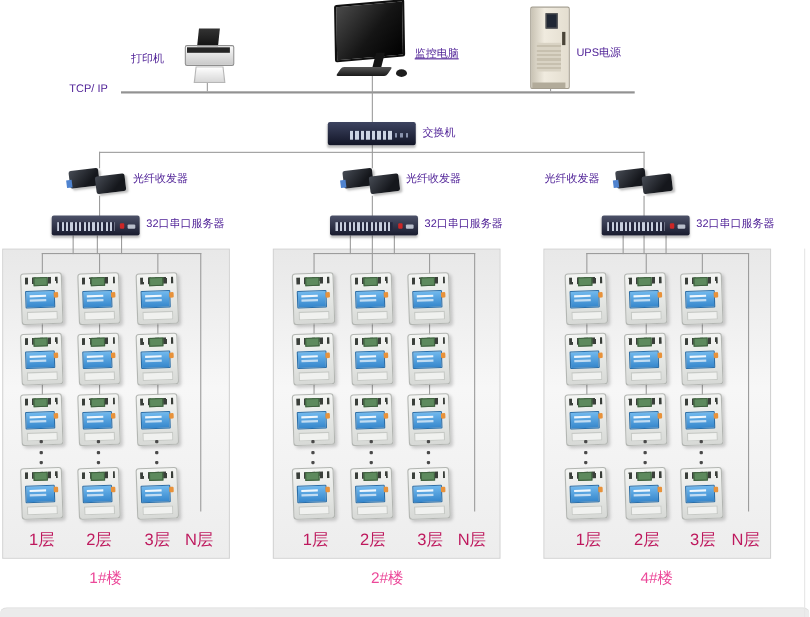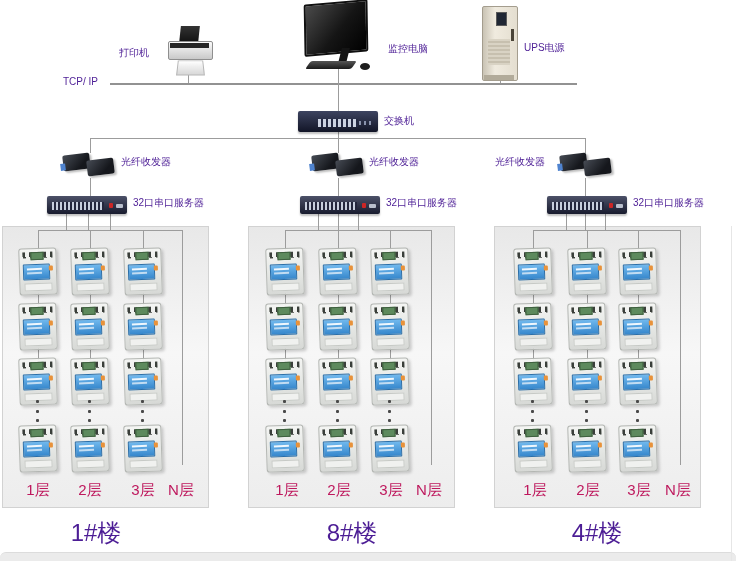--- a/index.html
+++ b/index.html
@@ -6,21 +6,21 @@
   .stage{position:relative;width:736px;height:561px;background:#ffffff;overflow:hidden;
          font-family:"Liberation Sans",sans-serif;color:#3c3c3c;}
   .lbl{position:absolute;font-size:10px;white-space:nowrap;color:#4c1d95;z-index:5;}
   .ln{position:absolute;background:#929292;z-index:2;}
   .thin{background:#9c9c9c;}
 
   
   .panel{position:absolute;top:226px;width:207px;height:282px;z-index:1;
          background:linear-gradient(180deg,#e8e8e8 0%,#f7f7f7 45%,#ededed 100%);
          border:1px solid #d2d2d2;box-sizing:border-box;}
-  .bname{position:absolute;top:517px;font-size:24px;color:#4c1d95;transform:translateX(-50%);z-index:5;}
+  .bname{position:absolute;top:517px;font-size:14px;color:#ec4899;transform:translateX(-50%);z-index:5;}
   .floor{position:absolute;top:481px;font-size:15px;color:#be185d;transform:translateX(-50%);z-index:5;}
 
   
   .meter-col{position:absolute;top:248px;width:38px;height:224px;z-index:3;}
   .meter{position:absolute;left:0;width:36px;height:45px;transform:rotate(-2deg);
          background:linear-gradient(180deg,#f4f5f3 0%,#e3e5e2 60%,#d7d9d6 100%);
          border:1px solid #b3b6b2;border-radius:3px;box-shadow:2px 2px 3px rgba(0,0,0,.18);}
   .m-term{position:absolute;top:3px;left:3px;right:3px;height:6px;
           background:repeating-linear-gradient(90deg,#3a3f3a 0 3px,transparent 3px 7px);}
   .m-green{position:absolute;top:3px;left:11px;width:11px;height:6px;background:#5d8a5d;border:1px solid #3f603f;}
@@ -150,21 +150,21 @@
     <div class="p-band"></div>
     <div class="p-paper"></div>
   </div>
 
   <div class="monitor">
     <div class="mon-screen"></div>
     <div class="mon-stand"></div>
     <div class="mon-kb"></div>
     <div class="mon-mouse"></div>
   </div>
-  <div class="lbl" style="left:388px;top:42px;">监控电脑</div>
+  <div class="lbl" style="left:377px;top:42px;text-decoration:underline;">监控电脑</div>
 
   <div class="ups">
     <div class="ups-screen"></div>
     <div class="ups-slot"></div>
     <div class="ups-vent"></div>
     <div class="ups-base"></div>
   </div>
   <div class="lbl" style="left:524px;top:41px;">UPS电源</div>
 
   <div class="lbl" style="left:63px;top:76px;">TCP/ IP</div>
@@ -543,16 +543,16 @@
   <div class="floor" style="left:287px;">1层</div>
   <div class="floor" style="left:339px;">2层</div>
   <div class="floor" style="left:391px;">3层</div>
   <div class="floor" style="left:429px;">N层</div>
   <div class="floor" style="left:535px;">1层</div>
   <div class="floor" style="left:588px;">2层</div>
   <div class="floor" style="left:639px;">3层</div>
   <div class="floor" style="left:678px;">N层</div>
 
   <div class="bname" style="left:96px;">1#楼</div>
-  <div class="bname" style="left:352px;">8#楼</div>
+  <div class="bname" style="left:352px;">2#楼</div>
   <div class="bname" style="left:597px;">4#楼</div>
 
 </div>
 
 </body></html>

